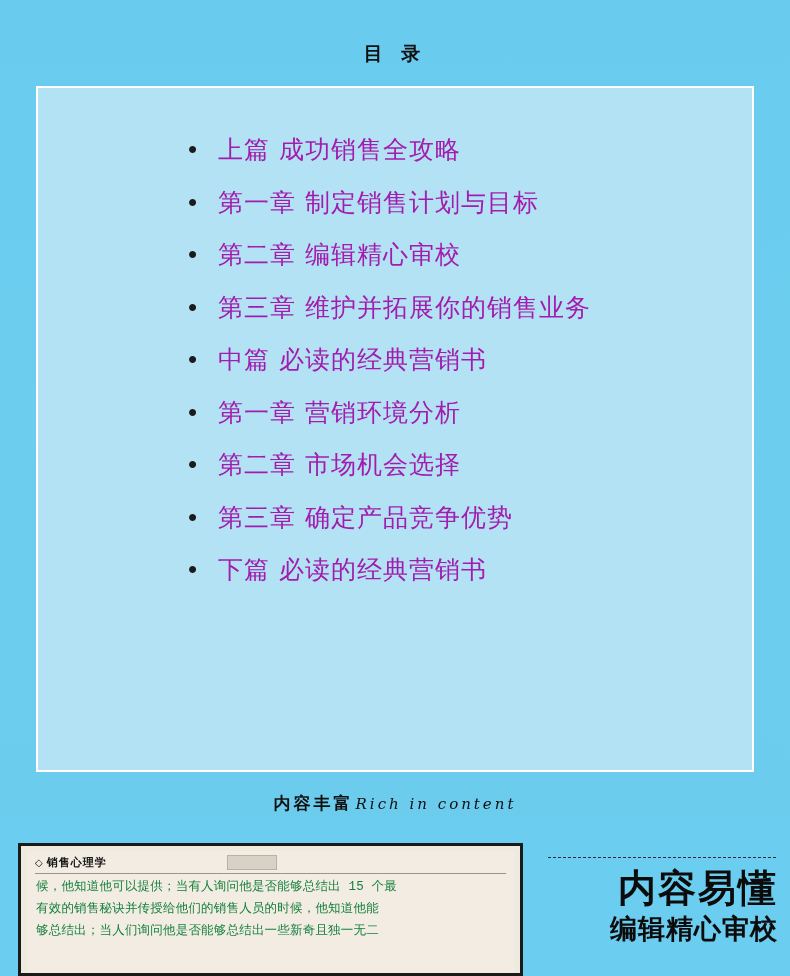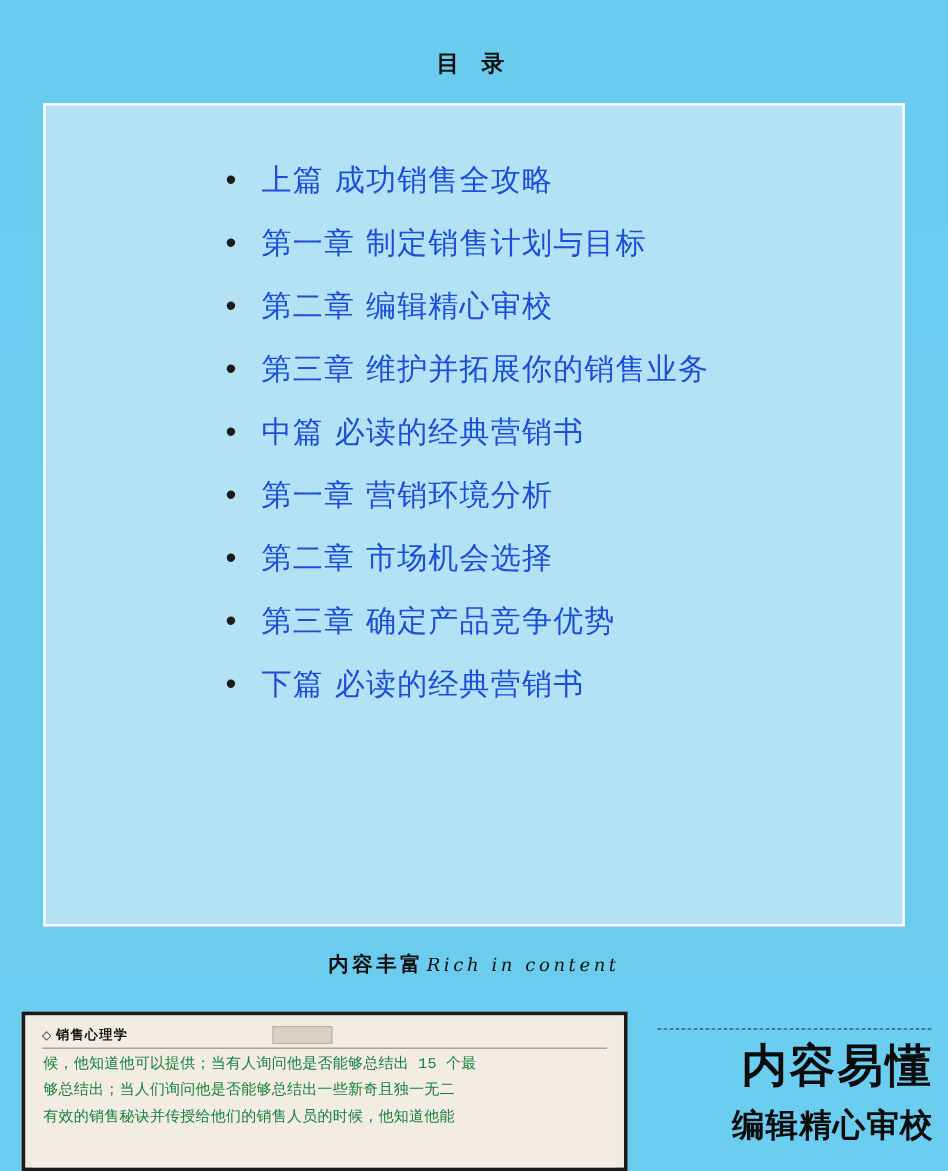--- a/index.html
+++ b/index.html
@@ -66,21 +66,21 @@
     line-height: 1;
     color: #1b1b1b;
     text-align: left;
   }
 
   .toc-text {
     font-family: "DejaVu Sans", sans-serif;
     font-size: 25px;
     line-height: 1.1;
     letter-spacing: 1px;
-    color: #1d4ed8;
+    color: #a21caf;
     white-space: nowrap;
   }
 
   
   .rich-caption {
     position: absolute;
     left: 0;
     top: 792px;
     width: 790px;
     text-align: center;
@@ -187,21 +187,21 @@
     letter-spacing: 2px;
     color: #0c0c0c;
     line-height: 1.05;
   }
   .right-sub {
     font-family: "DejaVu Serif", serif;
     font-weight: bold;
     font-size: 27px;
     letter-spacing: 1px;
     color: #0c0c0c;
-    margin-top: 16px;
+    margin-top: 6px;
     line-height: 1.1;
   }
 </style>
 </head>
 <body>
 
 <div class="page">
 
   <div class="toc-title">目 录</div>
 
@@ -255,22 +255,22 @@
     <div class="book-photo">
       <div class="photo-inner">
         <div class="photo-head">
           <span class="diamond">◇</span>
           <span class="head-label">销售心理学</span>
           <span class="head-box"></span>
         </div>
         <div class="photo-rule"></div>
         <div class="photo-body">
           <p>候，他知道他可以提供；当有人询问他是否能够总结出 15 个最</p>
+          <p>有效的销售秘诀并传授给他们的销售人员的时候，他知道他能</p>
           <p>够总结出；当人们询问他是否能够总结出一些新奇且独一无二</p>
-          <p>有效的销售秘诀并传授给他们的销售人员的时候，他知道他能</p>
         </div>
       </div>
     </div>
 
     <div class="right-block">
       <div class="dashed-line"></div>
       <div class="right-title">内容易懂</div>
       <div class="right-sub">编辑精心审校</div>
     </div>
 

